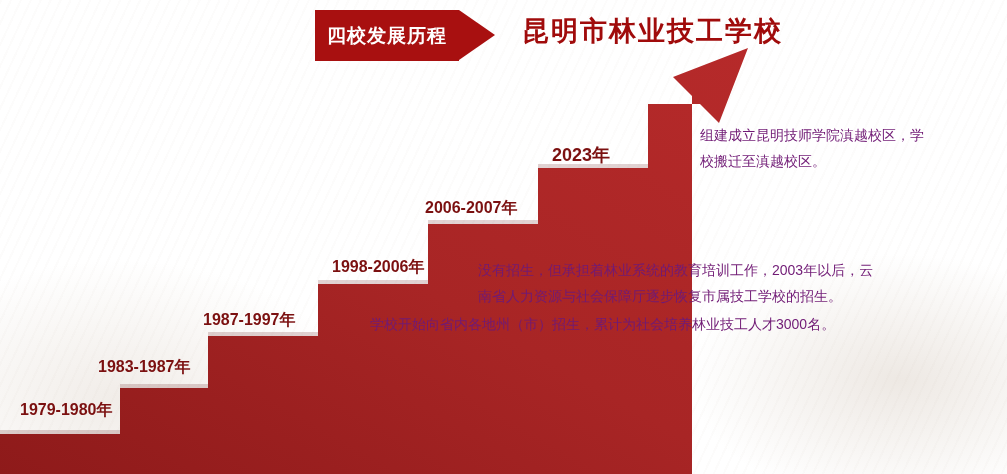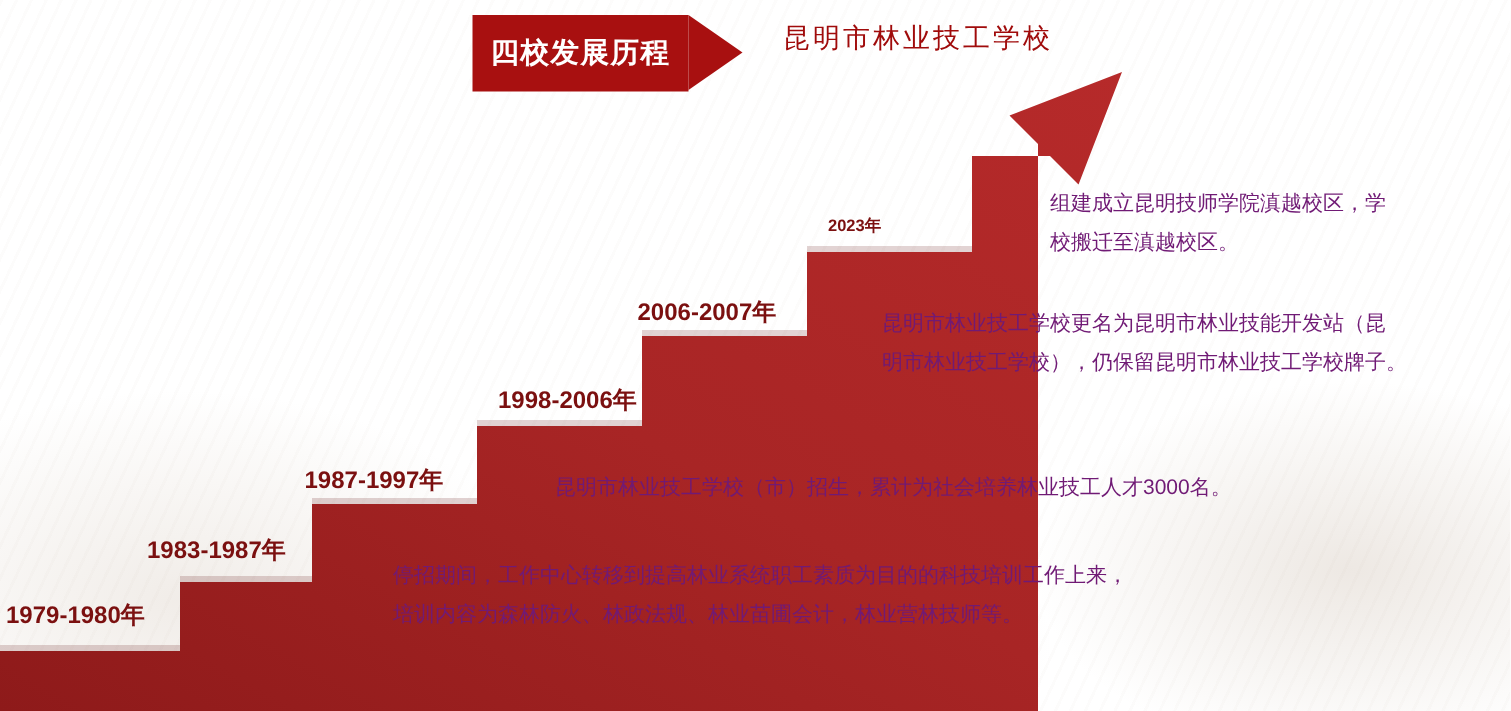--- a/index.html
+++ b/index.html
@@ -70,22 +70,22 @@
     text-align: center;
     color: #ffffff;
     font-size: 19px;
     font-weight: bold;
     letter-spacing: 1px;
   }
   #main-title {
     position: absolute;
     left: 522px;
     top: 13px;
-    font-size: 18px;
-    font-weight: normal;
+    font-size: 27px;
+    font-weight: bold;
     color: #a00b0b;
     letter-spacing: 2px;
     white-space: nowrap;
   }
 
   
   #stairs {
     position: absolute;
     left: 0;
     top: 0;
@@ -162,28 +162,26 @@
   </svg>
 
   <div id="banner">
     <div class="body"></div>
     <div class="arrow"></div>
     <div class="label">四校发展历程</div>
   </div>
 
   <div id="main-title">昆明市林业技工学校</div>
 
-  <div class="year" style="left:4px;  top:400px;">1979-1980年</div>
+  <div class="year" style="left:20px;  top:400px;">1979-1980年</div>
   <div class="year" style="left:98px; top:357px;">1983-1987年</div>
   <div class="year" style="left:203px;top:310px;">1987-1997年</div>
   <div class="year" style="left:332px;top:257px;">1998-2006年</div>
   <div class="year" style="left:425px;top:198px;">2006-2007年</div>
-  <div class="year" style="left:552px;top:143px; font-size:11px;">2023年</div>
+  <div class="year" style="left:552px;top:143px; font-size:18px;">2023年</div>
 
-  <div class="desc" style="left:262px; top:370px; width:650px;">停招期间，工作中心转移到提高林业系统职工素质为目的的科技培训工作上来，
-培训内容为森林防火、林政法规、林业苗圃会计，林业营林技师等。</div>
-  <div class="desc" style="left:370px; top:311px; width:600px;">昆明市林业技工学校（市）招生，累计为社会培养林业技工人才3000名。</div>
-  <div class="desc" style="left:588px; top:202px; width:410px;">昆明市林业技工学校更名为昆明市林业技能开发站（昆
-明市林业技工学校），仍保留昆明市林业技工学校牌子。</div>
+  <div class="desc" style="left:370px; top:311px; width:600px;">学校开始向省内各地州（市）招生，累计为社会培养林业技工人才3000名。</div>
+  <div class="desc" style="left:478px; top:257px; width:510px;">没有招生，但承担着林业系统的教育培训工作，2003年以后，云
+南省人力资源与社会保障厅逐步恢复市属技工学校的招生。</div>
   <div class="desc" style="left:700px; top:122px; width:300px;">组建成立昆明技师学院滇越校区，学
 校搬迁至滇越校区。</div>
 
 </div>
 
 </body></html>

